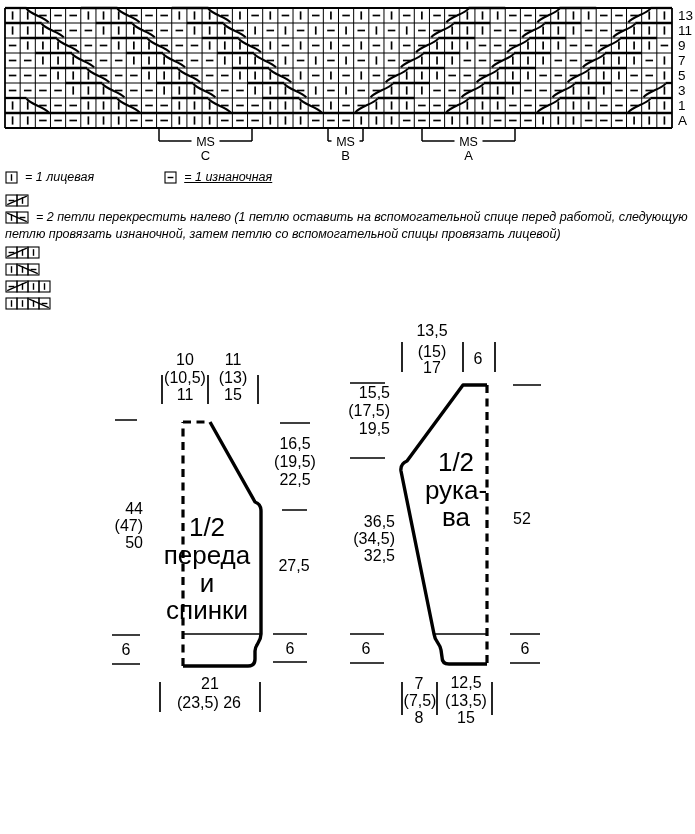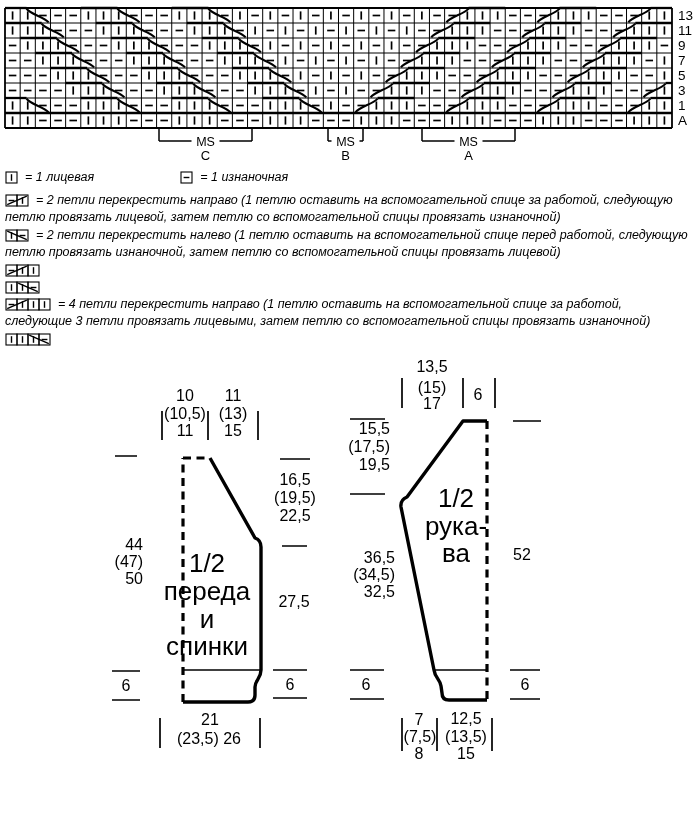--- a/index.html
+++ b/index.html
@@ -1,23 +1,23 @@
 <!DOCTYPE html>
 <html><head>
 <meta charset="utf-8">
 <style>
   html,body{margin:0;padding:0;background:#fff;}
   body{width:695px;font-family:"Liberation Sans",sans-serif;color:#000;}
   #page{width:695px;position:relative;background:#fff;}
   svg{display:block;}
   
   #legend{padding:2px 4px 0 5px;}
-  .legend-pair{display:flex;gap:24px;height:21px;margin-bottom:4px;}
+  .legend-pair{display:flex;gap:8px;height:21px;margin-bottom:4px;}
   .legend-pair .entry{display:flex;align-items:center;}
-  .legend-pair .entry.second{margin-left:62px;}
+  .legend-pair .entry.second{margin-left:62px;text-decoration:underline;}
   .legend-item{font-style:italic;font-size:12.5px;line-height:17px;margin-bottom:1px;overflow:hidden;}
   .legend-item .sym{float:left;margin:2px 7px 1px 0;}
   .legend-pair .sym{margin-right:7px;}
   .legend-text{font-style:italic;font-size:12.5px;line-height:17px;}
 </style>
 </head>
 <body>
 
 <div id="page">
 
@@ -563,21 +563,21 @@
           </svg>
           <span class="legend-text">= 1 изнаночная</span>
         </span>
       </div>
       <div class="legend-item"><svg width="24" height="13" class="sym">
           <rect x="1" y="1" width="11" height="11" fill="none" stroke="#000" stroke-width="1.1"></rect>
           <line x1="3.6" y1="6.5" x2="9.4" y2="6.5" stroke="#000" stroke-width="1.4"></line>
           <rect x="12" y="1" width="11" height="11" fill="none" stroke="#000" stroke-width="1.1"></rect>
           <line x1="17.5" y1="3.2" x2="17.5" y2="9.8" stroke="#000" stroke-width="1.4"></line>
           <line x1="2.2" y1="10.6" x2="21.8" y2="2.2" stroke="#000" stroke-width="1.4"></line>
-        </svg><span class="legend-text">= 2 петли перекрестить направо (1 петлю оставить на вспомогательной спице за работой, следующую петлю провязать лицевой, затем петлю со вспомогательной спицы провязать изнаночной)</span></div>
+        </svg></div>
       <div class="legend-item"><svg width="24" height="13" class="sym">
           <rect x="1" y="1" width="11" height="11" fill="none" stroke="#000" stroke-width="1.1"></rect>
           <line x1="6.5" y1="3.2" x2="6.5" y2="9.8" stroke="#000" stroke-width="1.4"></line>
           <rect x="12" y="1" width="11" height="11" fill="none" stroke="#000" stroke-width="1.1"></rect>
           <line x1="14.6" y1="6.5" x2="20.4" y2="6.5" stroke="#000" stroke-width="1.4"></line>
           <line x1="2.2" y1="2.2" x2="21.8" y2="10.6" stroke="#000" stroke-width="1.4"></line>
         </svg><span class="legend-text">= 2 петли перекрестить налево (1 петлю оставить на вспомогательной спице перед работой, следующую петлю провязать изнаночной, затем петлю со вспомогательной спицы провязать лицевой)</span></div>
       <div class="legend-item"><svg width="35" height="13" class="sym">
           <rect x="1" y="1" width="11" height="11" fill="none" stroke="#000" stroke-width="1.1"></rect>
           <line x1="3.6" y1="6.5" x2="9.4" y2="6.5" stroke="#000" stroke-width="1.4"></line>
@@ -599,21 +599,21 @@
       <div class="legend-item"><svg width="46" height="13" class="sym">
           <rect x="1" y="1" width="11" height="11" fill="none" stroke="#000" stroke-width="1.1"></rect>
           <line x1="3.6" y1="6.5" x2="9.4" y2="6.5" stroke="#000" stroke-width="1.4"></line>
           <rect x="12" y="1" width="11" height="11" fill="none" stroke="#000" stroke-width="1.1"></rect>
           <line x1="17.5" y1="3.2" x2="17.5" y2="9.8" stroke="#000" stroke-width="1.4"></line>
           <rect x="23" y="1" width="11" height="11" fill="none" stroke="#000" stroke-width="1.1"></rect>
           <line x1="28.5" y1="3.2" x2="28.5" y2="9.8" stroke="#000" stroke-width="1.4"></line>
           <rect x="34" y="1" width="11" height="11" fill="none" stroke="#000" stroke-width="1.1"></rect>
           <line x1="39.5" y1="3.2" x2="39.5" y2="9.8" stroke="#000" stroke-width="1.4"></line>
           <line x1="2.2" y1="10.6" x2="21.8" y2="2.2" stroke="#000" stroke-width="1.4"></line>
-        </svg><span class="legend-text">= 4 петли перекрестить направо (1 петлю оставить на вспомогательной спице за работой, следующие 3 петли провязать лицевыми, затем петлю со вспомогательной спицы провязать изнаночной)</span></div>
+        </svg></div>
       <div class="legend-item"><svg width="46" height="13" class="sym">
           <rect x="1" y="1" width="11" height="11" fill="none" stroke="#000" stroke-width="1.1"></rect>
           <line x1="6.5" y1="3.2" x2="6.5" y2="9.8" stroke="#000" stroke-width="1.4"></line>
           <rect x="12" y="1" width="11" height="11" fill="none" stroke="#000" stroke-width="1.1"></rect>
           <line x1="17.5" y1="3.2" x2="17.5" y2="9.8" stroke="#000" stroke-width="1.4"></line>
           <rect x="23" y="1" width="11" height="11" fill="none" stroke="#000" stroke-width="1.1"></rect>
           <line x1="28.5" y1="3.2" x2="28.5" y2="9.8" stroke="#000" stroke-width="1.4"></line>
           <rect x="34" y="1" width="11" height="11" fill="none" stroke="#000" stroke-width="1.1"></rect>
           <line x1="36.6" y1="6.5" x2="42.4" y2="6.5" stroke="#000" stroke-width="1.4"></line>
           <line x1="24.2" y1="2.2" x2="43.8" y2="10.6" stroke="#000" stroke-width="1.4"></line>

